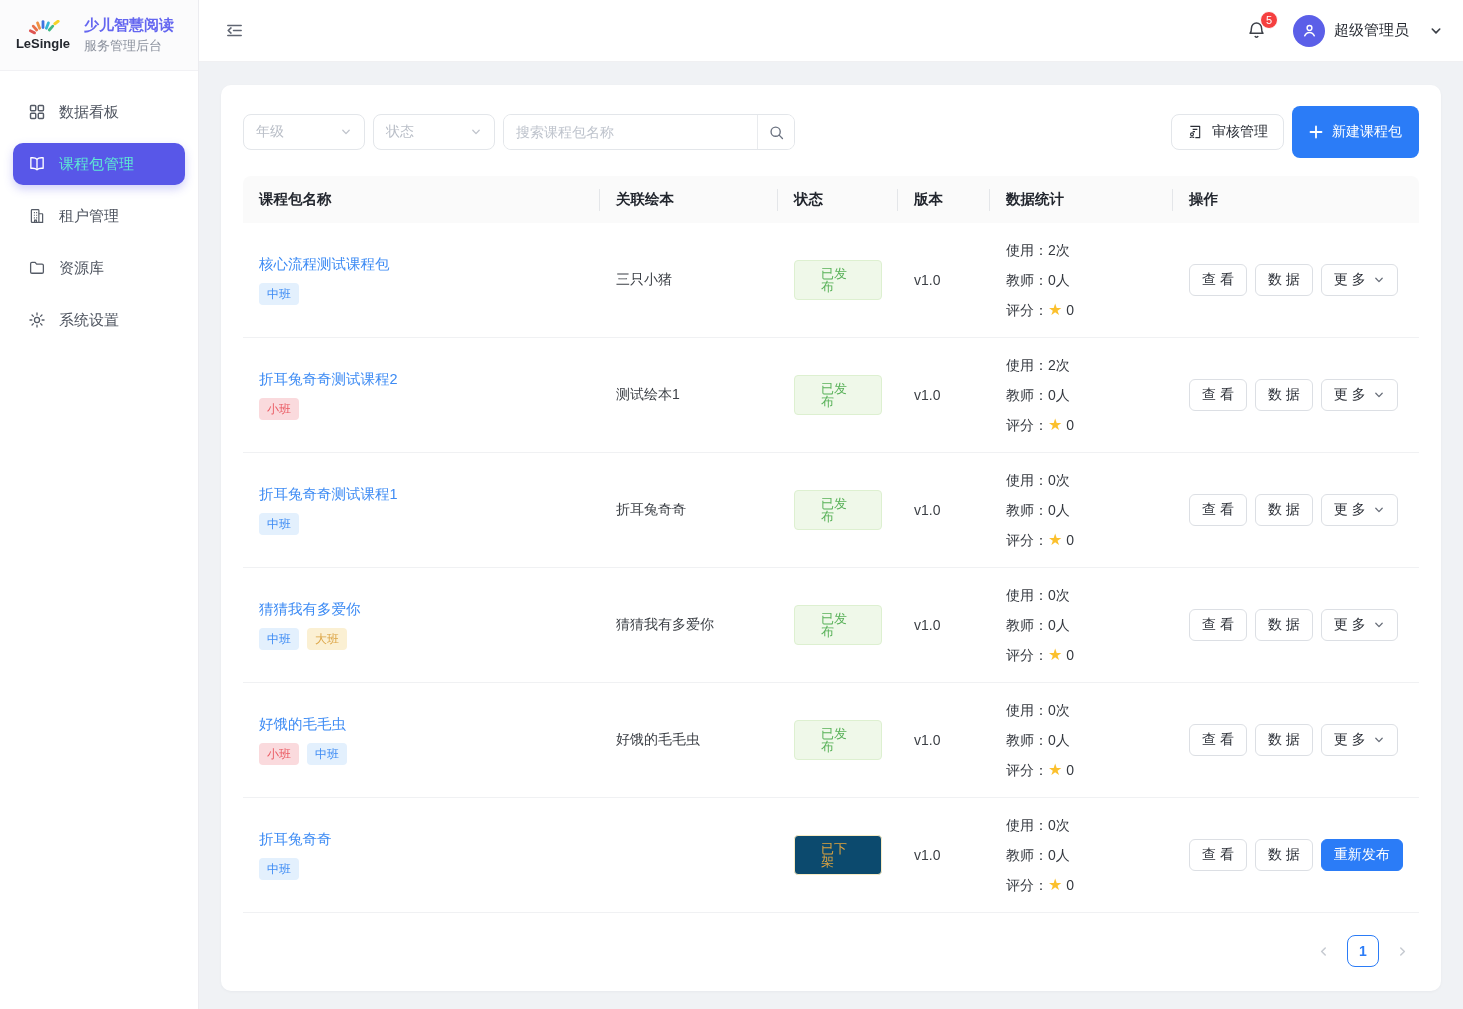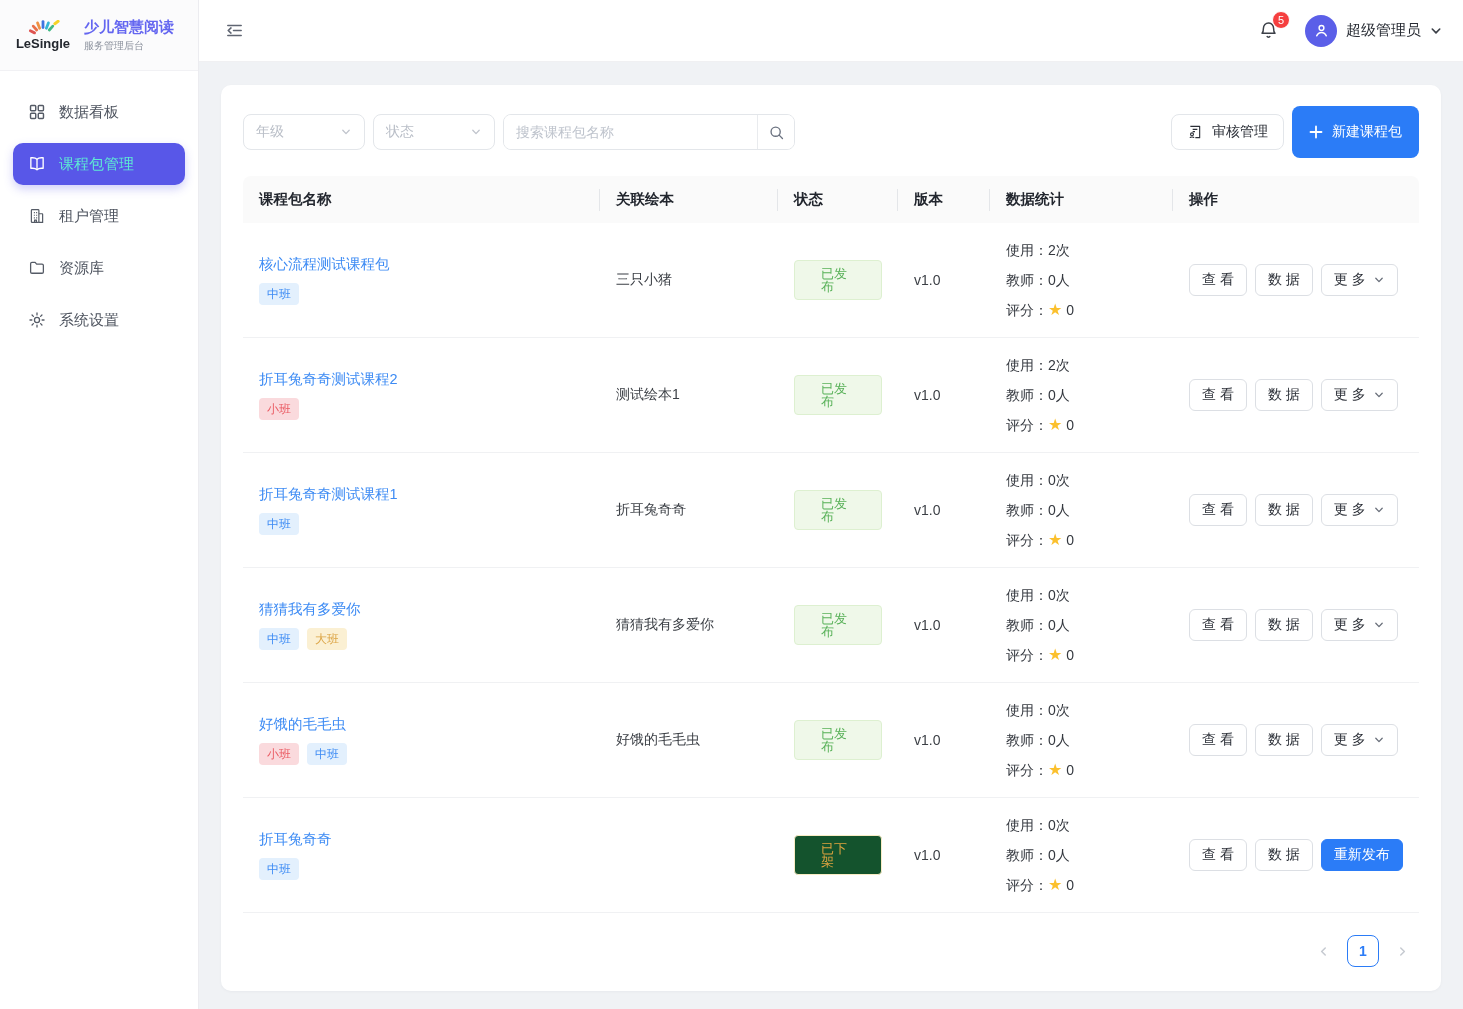--- a/index.html
+++ b/index.html
@@ -6,36 +6,36 @@
   * { margin:0; padding:0; box-sizing:border-box; }
   html,body { width:1463px; height:1009px; background:#f0f2f5; font-family:"Liberation Sans","DejaVu Sans",sans-serif; font-size:14px; color:#3b3f45; overflow:hidden; }
   .app { display:flex; height:100%; }
 
   
   .sidebar { width:199px; background:#fff; border-right:1px solid #ececf0; display:flex; flex-direction:column; flex-shrink:0; }
   .brand { height:71px; display:flex; align-items:center; gap:10px; padding:0 12px; border-bottom:1px solid #f1f1f4; background:#fbfbfc; }
   .logo { display:flex; flex-direction:column; align-items:center; width:62px; }
   .logo-text { font-size:13px; font-weight:700; color:#23272e; letter-spacing:0; margin-top:-1px; }
   .brand-title { font-size:15px; font-weight:700; color:#6466f0; line-height:20px; }
-  .brand-sub { font-size:10px; color:#8b919d; margin-top:2px; }
+  .brand-sub { font-size:13px; color:#8b919d; margin-top:2px; }
   .menu { padding:20px 0 0; display:flex; flex-direction:column; gap:10px; }
   .menu-item { height:42px; margin:0 13px; padding:0 15px; border-radius:10px; display:flex; align-items:center; gap:13px; color:#4e545f; font-size:15px; cursor:pointer; }
   .menu-item .mi-icon { display:flex; color:#555b66; }
   .menu-item.active { background:#5857e8; color:#5eead4; box-shadow:0 4px 10px rgba(88,87,232,.28); }
   .menu-item.active .mi-icon { color:#fff; }
 
   
   .main { flex:1; display:flex; flex-direction:column; min-width:0; }
   .topbar { height:62px; background:#fff; border-bottom:1px solid #f0f0f2; display:flex; align-items:center; padding:0 20px 0 26px; flex-shrink:0; }
   .fold-btn { display:flex; color:#5f6572; cursor:pointer; }
   .topbar-right { margin-left:auto; display:flex; align-items:center; }
   .bell-wrap { position:relative; display:flex; color:#3c4048; margin-right:26px; cursor:pointer; }
   .badge { position:absolute; top:-9px; right:-11px; min-width:18px; height:18px; border-radius:9px; background:#f53f3f; color:#fff; font-size:11px; display:flex; align-items:center; justify-content:center; border:1.5px solid #fff; padding:0 4px; }
   .avatar { width:32px; height:32px; border-radius:50%; background:#5b5fe8; display:flex; align-items:center; justify-content:center; margin-right:9px; }
-  .username { font-size:15px; color:#272b33; margin-right:8px; }
+  .username { font-size:15px; color:#272b33; margin-right:20px; }
   .chev-down { display:flex; color:#3c4048; cursor:pointer; }
 
   
   .content { flex:1; padding:23px 22px 28px; }
   .card { background:#fff; border-radius:10px; height:100%; padding:21px 22px 24px; box-shadow:0 1px 3px rgba(15,23,42,.04); display:flex; flex-direction:column; }
 
   
   .toolbar { display:flex; align-items:center; gap:8px; margin-bottom:18px; }
   .sel { width:122px; height:36px; border:1px solid #e3e6ea; border-radius:8px; display:flex; align-items:center; justify-content:space-between; padding:0 12px; color:#b9bec7; cursor:pointer; background:#fff; }
   .sel .chev { color:#c0c4cc; display:flex; }
@@ -61,21 +61,21 @@
   .cell { padding:0 16px; }
   .name-cell { display:flex; flex-direction:column; justify-content:center; gap:9px; }
   .pkg-link { color:#3d8bf4; font-size:14.5px; text-decoration:none; cursor:pointer; width:fit-content; }
   .tagrow { display:flex; gap:8px; }
   .tag { font-size:12px; line-height:1; padding:5px 8px; border-radius:4px; }
   .tag-blue   { background:#e3f0fd; color:#3d8bf4; }
   .tag-red    { background:#fadadd; color:#ea5a62; }
   .tag-yellow { background:#fbf0d3; color:#dca546; }
   .status-tag { display:inline-block; font-size:13px; line-height:1; padding:6px 26px; border-radius:4px; }
   .status-success { background:#eff8e9; color:#58b158; border:1px solid #ddf0d0; }
-  .status-warning { background:#14532d; color:#dfa43f; border:1px solid #f9ecc4; }
+  .status-warning { background:#0c4a6e; color:#dfa43f; border:1px solid #f9ecc4; }
   .stats { display:flex; flex-direction:column; }
   .stat-line { line-height:30px; font-size:14px; color:#34383f; display:flex; align-items:center; }
   .star { color:#fbc02d; font-size:16px; margin-right:4px; line-height:1; }
   .actions { display:flex; gap:8px; }
   .abtn { height:32px; padding:0 12px; border:1px solid #dcdfe4; border-radius:6px; background:#fff; color:#2c3038; font-size:14px; display:flex; align-items:center; gap:7px; cursor:pointer; font-family:inherit; white-space:nowrap; }
   .abtn .chev { color:#6a707b; display:flex; }
   .abtn-primary { background:#2b7cf7; border-color:#2b7cf7; color:#fff; }
 
   
   .pager { display:flex; justify-content:flex-end; align-items:center; gap:17px; margin-top:22px; padding-right:10px; }

